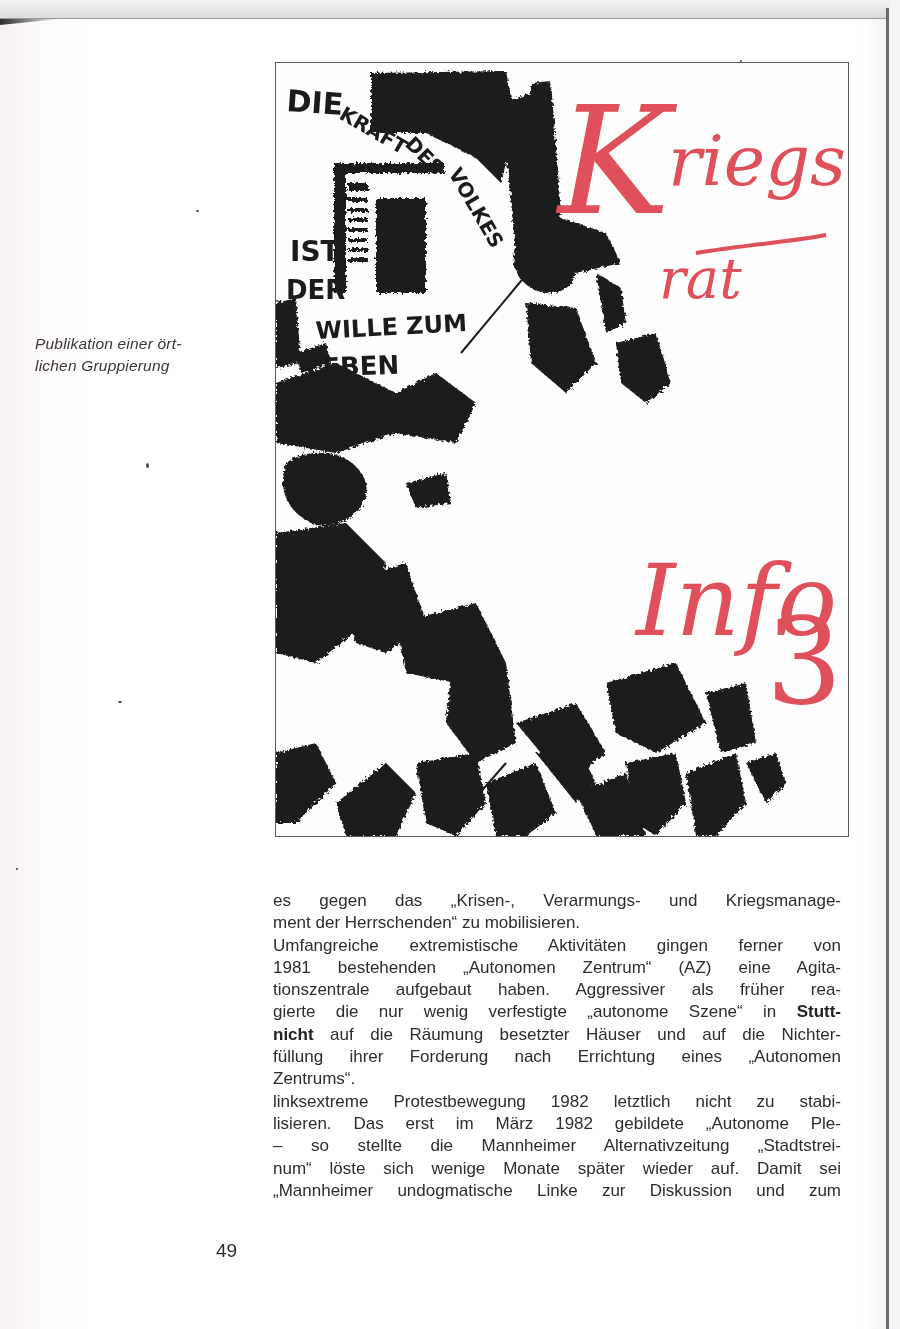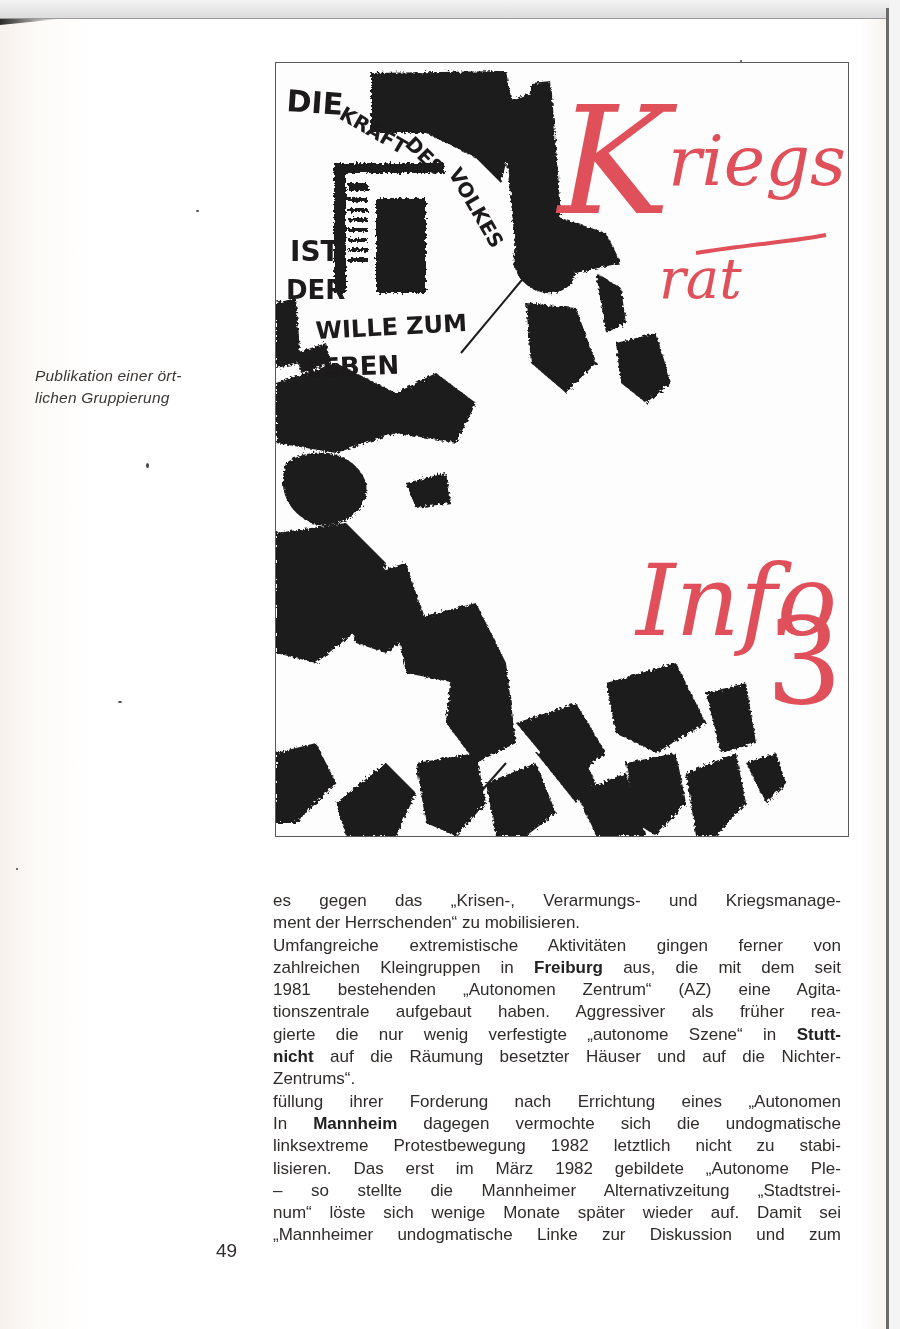--- a/index.html
+++ b/index.html
@@ -28,21 +28,20 @@
       background: #6a6a6a;
     }
     .right-margin {
       position: absolute; left: 889px; top: 0; width: 11px; height: 1329px;
       background: #f4f4f4;
     }
     .caption {
       position: absolute; left: 35px; top: 333px; width: 200px;
       font-style: italic; font-size: 15.5px; line-height: 22px; color: #3a3634;
       letter-spacing: 0.2px;
-      margin-top: 32px;
     }
     .figure {
       position: absolute; left: 275px; top: 62px; width: 572px; height: 773px;
       border: 1.5px solid #5a5a5a; background: #fdfdfd; overflow: hidden;
     }
     .figure svg { position: absolute; left: 0; top: 0; }
     .body-text {
       position: absolute; left: 273px; top: 890px; width: 568px;
       font-size: 17px; line-height: 22.3px; color: #2f2c2b;
       text-align: justify;
@@ -162,29 +161,27 @@
       <text x="490" y="640" font-size="120">3</text>
     </g>
   </svg>
 </div>
 
 <div class="body-text">
   <span class="line"><span>es gegen das „Krisen-, Verarmungs- und Kriegsmanage-</span></span>
   <span class="line last"><span>ment der Herrschenden“ zu mobilisieren.</span></span>
 
   <span class="line"><span>Umfangreiche extremistische Aktivitäten gingen ferner von</span></span>
-  <span class="line"><span>zahlreichen Kleingruppen in </span><b>Freiburg</b><span> aus, die mit dem seit</span></span>
   <span class="line"><span>1981 bestehenden „Autonomen Zentrum“ (AZ) eine Agita-</span></span>
   <span class="line"><span>tionszentrale aufgebaut haben. Aggressiver als früher rea-</span></span>
   <span class="line"><span>gierte die nur wenig verfestigte „autonome Szene“ in </span><b>Stutt-</b></span>
   <span class="line"><b>nicht</b><span> auf die Räumung besetzter Häuser und auf die Nichter-</span></span>
+  <span class="line"><span>füllung ihrer Forderung nach Errichtung eines „Autonomen</span></span>
   <span class="line last"><span>Zentrums“.</span></span>
-  <span class="line"><span>füllung ihrer Forderung nach Errichtung eines „Autonomen</span></span>
 
-  <span class="line"><span>In </span><b>Mannheim</b><span> dagegen vermochte sich die undogmatische</span></span>
   <span class="line"><span>linksextreme Protestbewegung 1982 letztlich nicht zu stabi-</span></span>
   <span class="line"><span>lisieren. Das erst im März 1982 gebildete „Autonome Ple-</span></span>
   <span class="line"><span>– so stellte die Mannheimer Alternativzeitung „Stadtstrei-</span></span>
   <span class="line"><span>num“ löste sich wenige Monate später wieder auf. Damit sei</span></span>
   <span class="line"><span>„Mannheimer undogmatische Linke zur Diskussion und zum</span></span>
 </div>
 
 <div class="page-number">49</div>
 
 </body></html>

